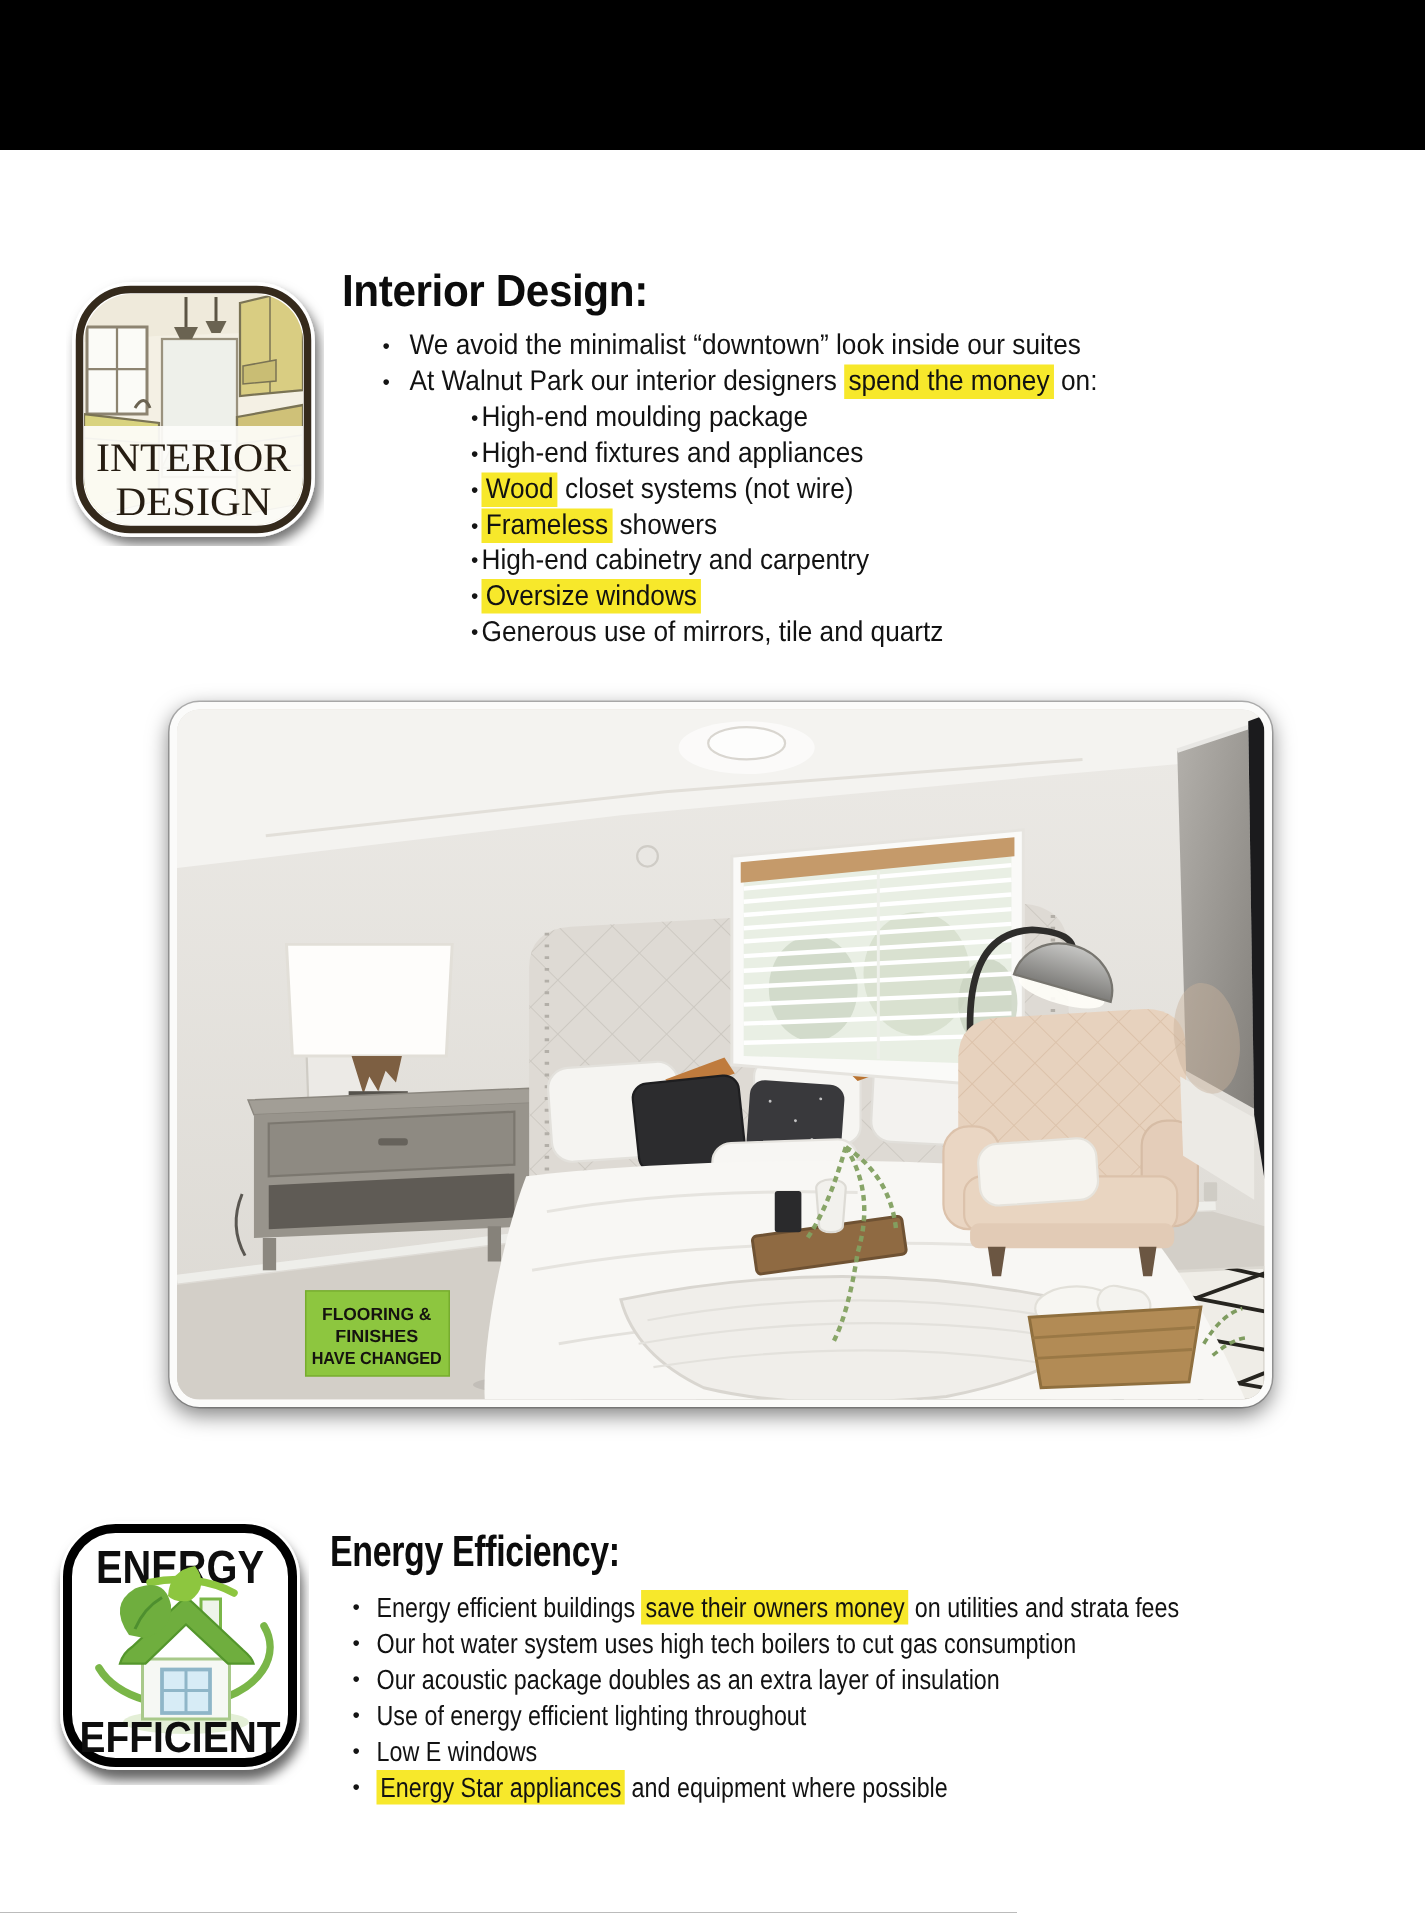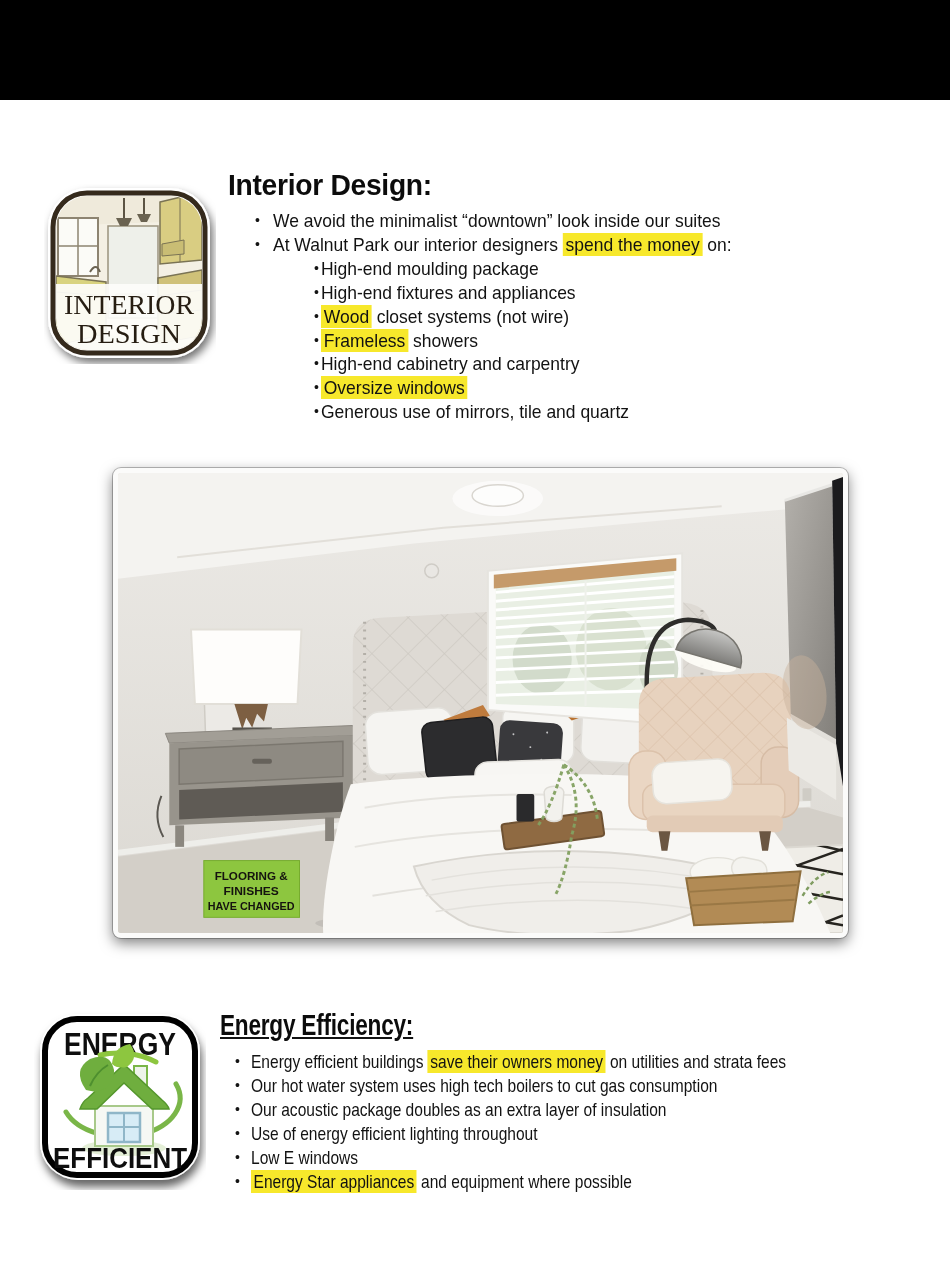--- a/index.html
+++ b/index.html
@@ -8,41 +8,41 @@
     background:#ffffff; overflow:hidden;
     font-family:"Liberation Sans", sans-serif; color:#121212;
   }
   .top-banner { position:absolute; left:0; top:0; width:950px; height:100px; background:#000; }
 
   
   .badge { position:absolute; }
   .badge svg { display:block; }
 
   
-  .section { position:absolute; }
+  .section { position:absolute;margin-top:10px; }
   .section-heading { margin:0; font-weight:bold; color:#0c0c0c; letter-spacing:-0.3px; }
   .interior .section-heading { font-size:30px; line-height:36px; transform:scaleX(0.94); transform-origin:0 50%; }
   .energy   .section-heading { font-size:29px; line-height:34px; transform:scaleX(0.78); transform-origin:0 50%; }
 
   .bullets { margin-top:6px; }
   .bullet-row { position:relative; line-height:23.9px; font-size:19px; white-space:nowrap; }
   .bullet-row .dot { position:absolute; top:0; font-size:14px; color:#141414; }
   .interior .lvl1 { padding-left:45px; } .interior .lvl1 .dot { left:27px; }
   .interior .lvl2 { padding-left:93px; } .interior .lvl2 .dot { left:86px; }
   .interior .txt { display:inline-block; transform:scaleX(0.92); transform-origin:0 50%; }
   .energy .bullets { margin-top:8px; }
   .energy .bullet-row { font-size:18.5px; line-height:23.9px; }
   .energy .lvl1 { padding-left:31px; } .energy .lvl1 .dot { left:15px; }
   .energy .txt { display:inline-block; transform:scaleX(0.84); transform-origin:0 50%; }
   .hl { background:var(--hl,#f7e82b); padding:1px 3px; }
 
   
   .photo {
     position:absolute; left:113px; top:468px; width:735px; height:470px;
-    border:5px solid #fbfbfa; border-radius:8px; box-sizing:border-box;
+    border:5px solid #fbfbfa; border-radius:20px; box-sizing:border-box;
     overflow:hidden; box-shadow:0 5px 14px rgba(0,0,0,0.5), 0 0 0 1px rgba(0,0,0,0.25);
     background:#e6e3de;
   }
   .photo svg { display:block; width:100%; height:100%; }
 </style>
 </head>
 <body>
 
 <div class="page">
 
@@ -334,21 +334,21 @@
         <line x1="90" y1="103" x2="90" y2="132" stroke="#8fb6c8" stroke-width="2"></line>
         <line x1="74" y1="117" x2="106" y2="117" stroke="#8fb6c8" stroke-width="2"></line>
         <path d="M52,80 Q38,60 56,49 Q76,41 80,60 Q81,77 62,82 Z" fill="#6fae3e"></path>
         <path d="M56,76 Q62,62 74,55" fill="none" stroke="#4e8f2f" stroke-width="2"></path>
         <path d="M78,54 Q79,37 96,34 Q106,47 93,57 Q83,59 78,54 Z" fill="#8dc63f"></path>
       </g>
       <text x="86" y="158" text-anchor="middle" font-family="Liberation Sans, sans-serif" font-weight="bold" font-size="29" fill="#0e0e0e" textLength="134" lengthAdjust="spacingAndGlyphs">EFFICIENT</text>
     </svg>
   </div>
 
-  <div class="section energy" style="left:220px; top:1008px; width:710px;text-decoration:underline;">
+  <div class="section energy" style="left:220px; top:1008px; width:710px;">
     <h1 class="section-heading">Energy Efficiency:</h1>
     <div class="bullets">
         <div class="bullet-row lvl1"><span class="dot">•</span><span class="txt"><span>Energy efficient buildings </span><span class="hl">save their owners money</span><span> on utilities and strata fees</span></span></div>
         <div class="bullet-row lvl1"><span class="dot">•</span><span class="txt"><span>Our hot water system uses high tech boilers to cut gas consumption</span></span></div>
         <div class="bullet-row lvl1"><span class="dot">•</span><span class="txt"><span>Our acoustic package doubles as an extra layer of insulation</span></span></div>
         <div class="bullet-row lvl1"><span class="dot">•</span><span class="txt"><span>Use of energy efficient lighting throughout</span></span></div>
         <div class="bullet-row lvl1"><span class="dot">•</span><span class="txt"><span>Low E windows</span></span></div>
         <div class="bullet-row lvl1"><span class="dot">•</span><span class="txt"><span class="hl">Energy Star appliances</span><span> and equipment where possible</span></span></div>
       </div>
   </div>

